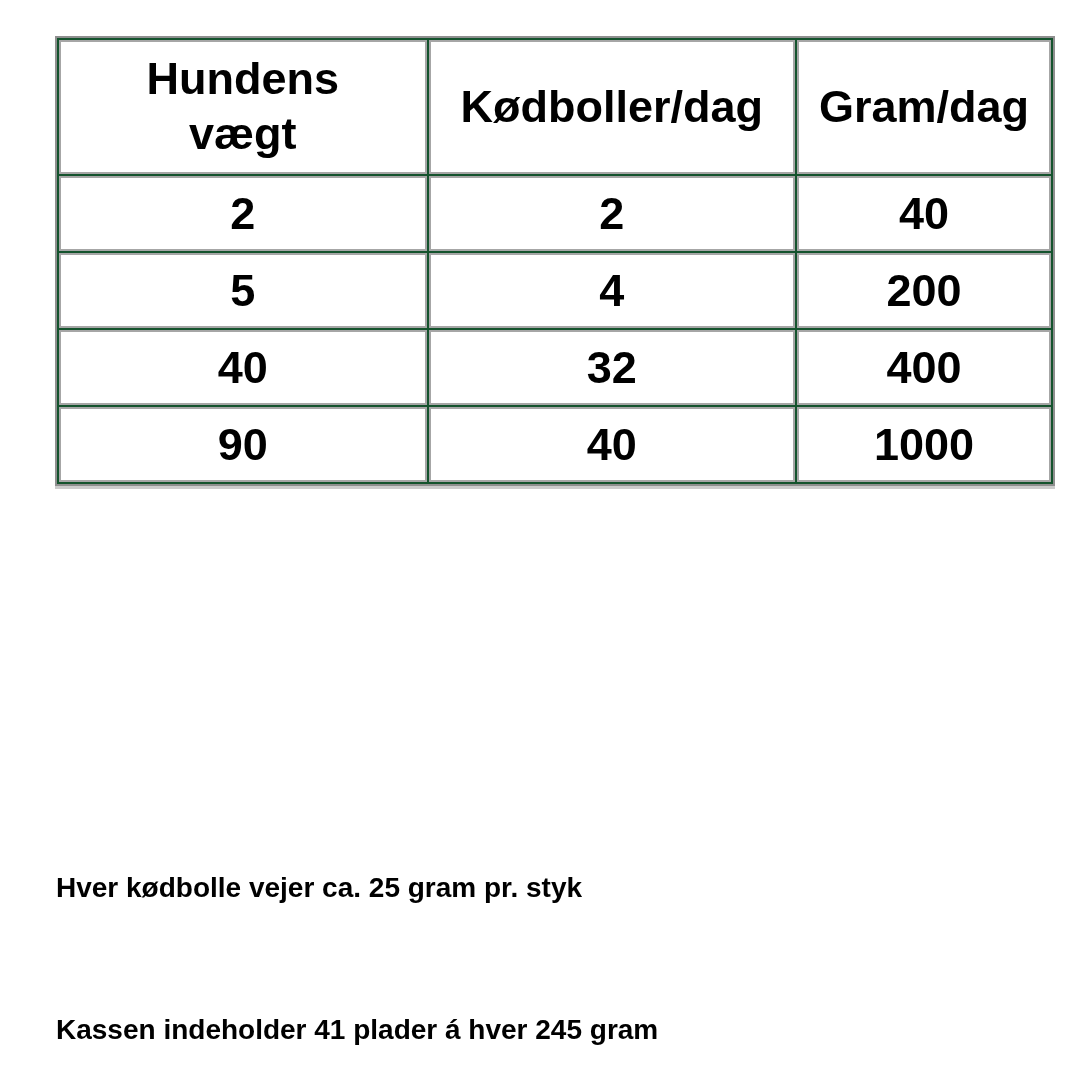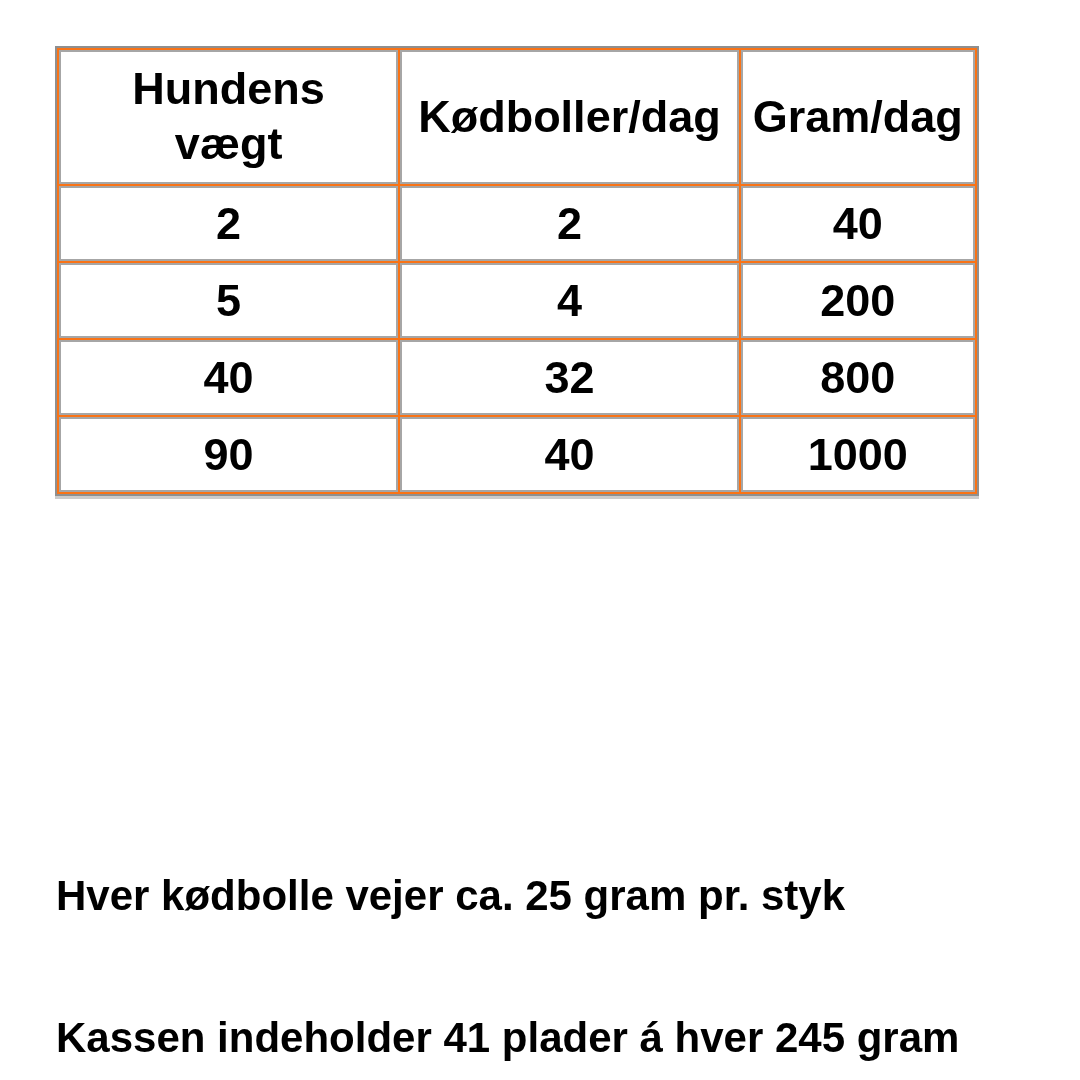--- a/index.html
+++ b/index.html
@@ -10,27 +10,27 @@
     background: #ffffff;
     font-family: "Liberation Sans", sans-serif;
     font-weight: bold;
     color: #000000;
     position: relative;
   }
 
   .feed-table {
     position: absolute;
     left: 55px;
-    top: 46px;
-    width: 924px;
+    top: 36px;
+    width: 1000px;
     table-layout: fixed;
     border-collapse: separate;
     border-spacing: 2px;
     border: 2px solid #8f8f8f;
-    background: #f97316;
+    background: #14532d;
     box-shadow: 0 3px 0 #cccccc;
   }
 
   .feed-table td {
     border: 2px solid #a6a6a6;
     background: #ffffff;
     text-align: center;
     vertical-align: middle;
     font-size: 45px;
     font-weight: bold;
@@ -46,21 +46,21 @@
   }
 
   .body-row td {
     height: 75px;
   }
 
   .note {
     position: absolute;
     left: 56px;
     margin: 0;
-    font-size: 42px;
+    font-size: 28px;
     font-weight: bold;
     white-space: nowrap;
   }
 
   .note-1 { top: 872px; }
   .note-2 { top: 1014px; }
 </style>
 </head>
 <body>
 
@@ -85,21 +85,21 @@
         <td>40</td>
       </tr>
       <tr class="body-row">
         <td>5</td>
         <td>4</td>
         <td>200</td>
       </tr>
       <tr class="body-row">
         <td>40</td>
         <td>32</td>
-        <td>800</td>
+        <td>400</td>
       </tr>
       <tr class="body-row">
         <td>90</td>
         <td>40</td>
         <td>1000</td>
       </tr>
     </tbody>
   </table>
 
   <p class="note note-1">Hver kødbolle vejer ca. 25 gram pr. styk</p>

